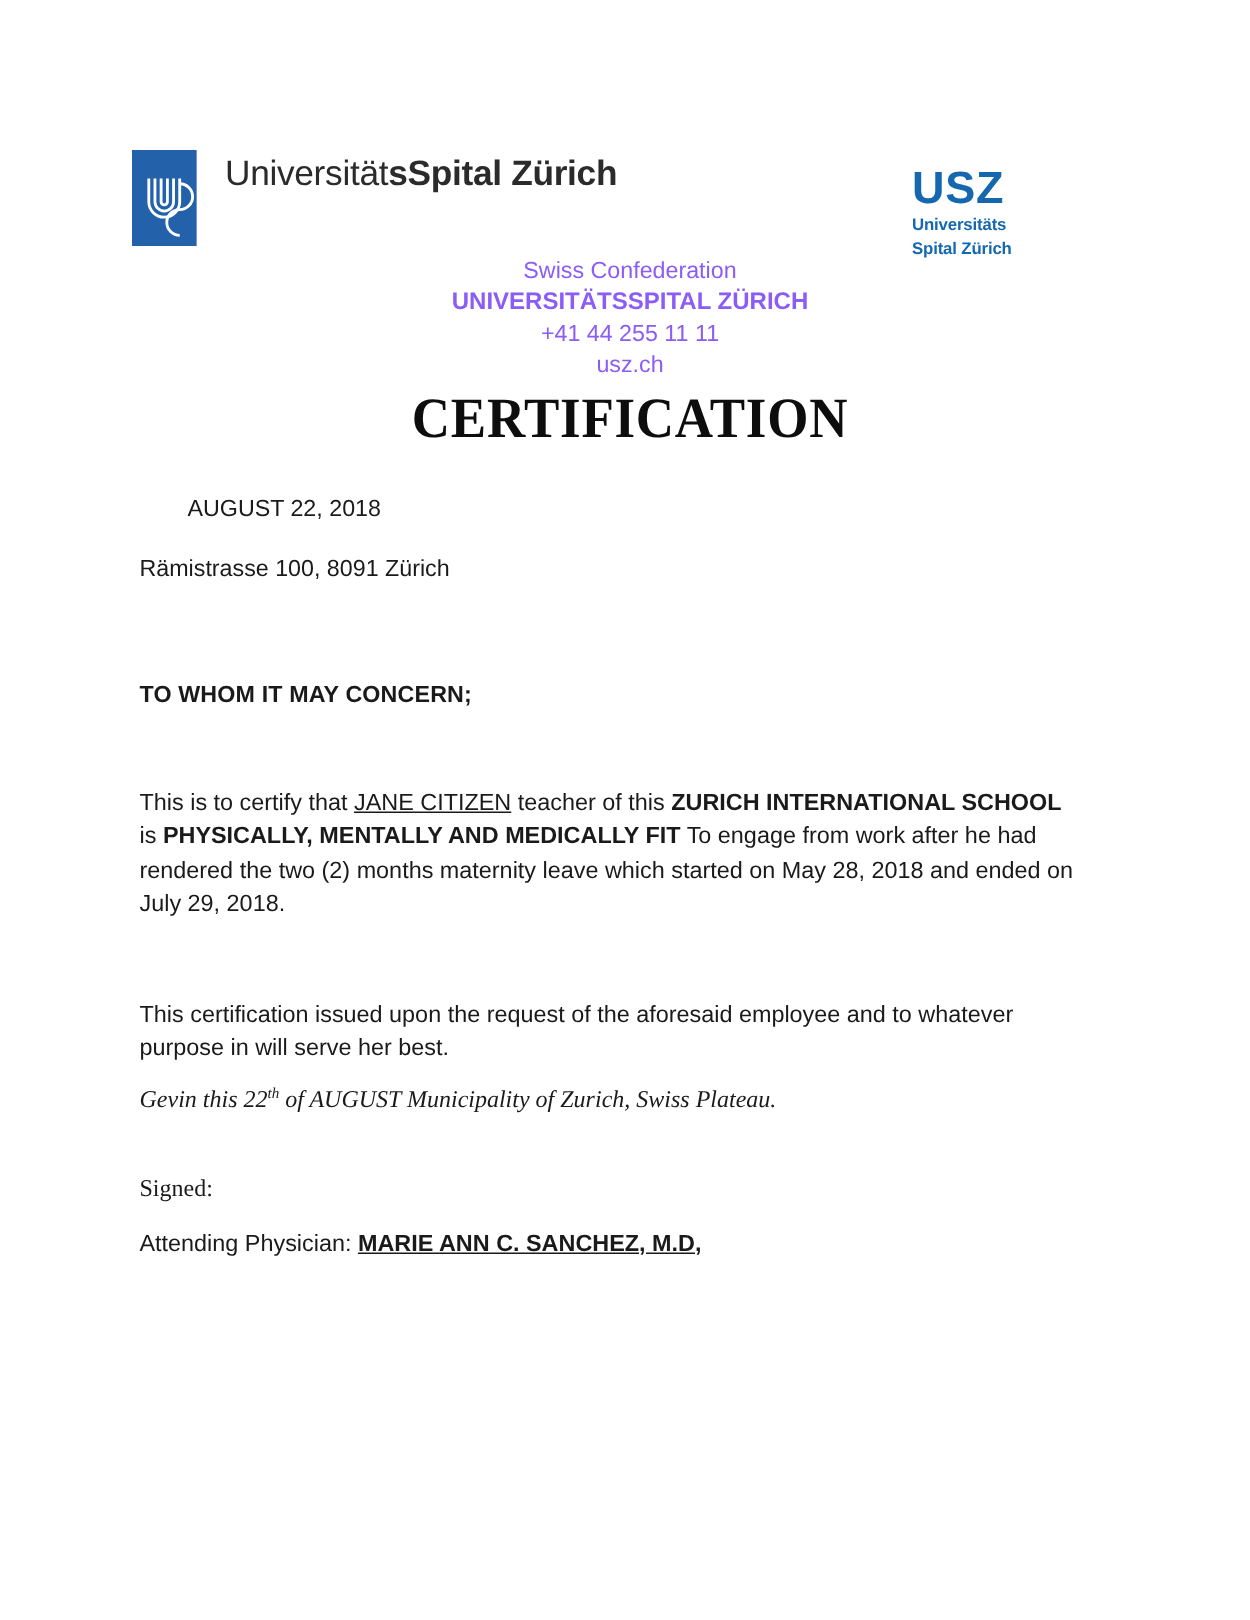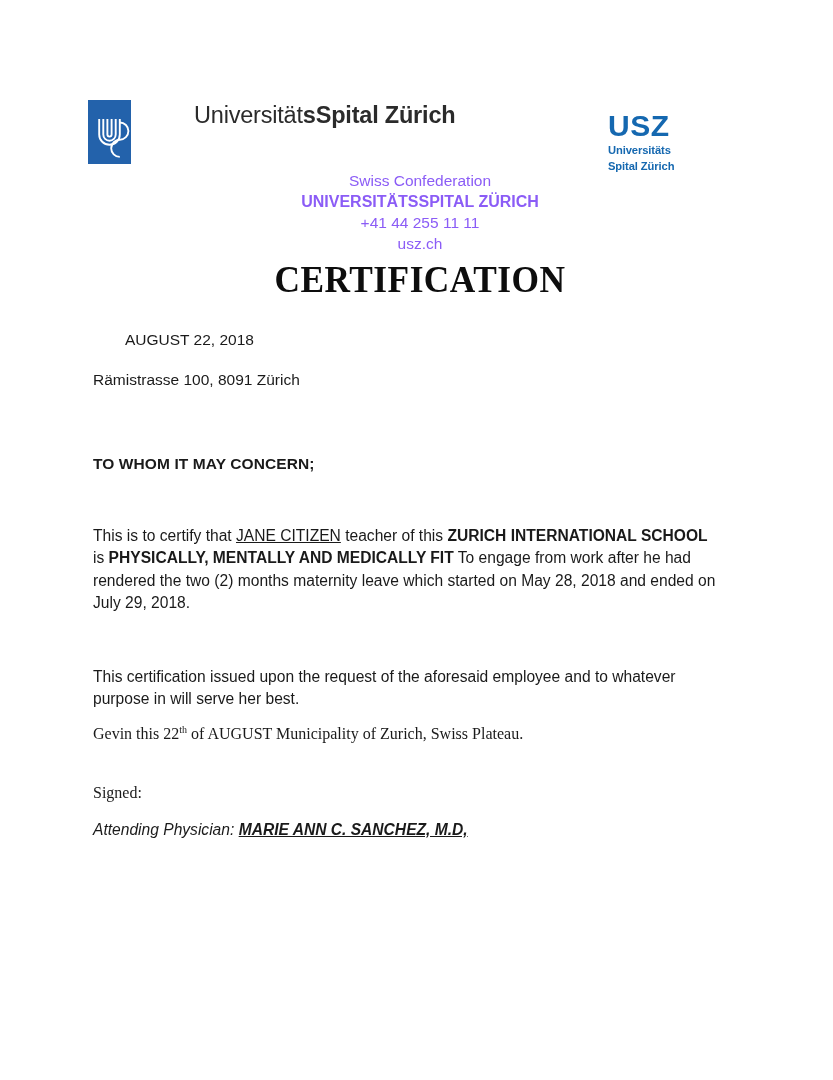--- a/index.html
+++ b/index.html
@@ -49,21 +49,21 @@
   .logo-mark svg { display: block; }
   .logo-words {
     margin-left: 19px;
     font-family: "Liberation Sans", sans-serif;
     font-size: 23.5px;
     line-height: 1.27;
     color: #2b2b2b;
     letter-spacing: -0.2px;
     padding-top: 1px;
   }
-  .logo-words .l1 { font-weight: 700; white-space: nowrap; margin-left: 44px; }
+  .logo-words .l1 { font-weight: 700; white-space: nowrap; }
   .logo-words .l1 .thin { font-weight: 400; }
   .logo-words .l2 { font-weight: 700; }
 
   .logo-right {
     position: absolute;
     left: 608px;
     top: 14px;
     color: #1568b0;
     text-align: left;
   }
@@ -153,34 +153,33 @@
 
   .serif-line {
     position: absolute;
     left: 0;
     font-family: "Liberation Serif", "DejaVu Serif", serif;
     font-size: 16px;
     line-height: 20px;
     color: #1a1a1a;
     white-space: nowrap;
   }
-  .gevin  { top: 724px; }
+  .gevin  { top: 724px; font-style: italic; }
   .signed { top: 783px; }
   .gevin sup { font-size: 10px; vertical-align: super; line-height: 0; }
 
   .attending {
     position: absolute;
     left: 0;
     top: 819px;
     font-family: "Liberation Sans", sans-serif;
     font-size: 15.6px;
     line-height: 21px;
     color: #1a1a1a;
     white-space: nowrap;
-    font-style: italic;
   }
   .attending .u {
     font-weight: 700;
     text-decoration: underline;
     text-underline-offset: 1px;
   }
 </style>
 </head>
 <body>
 

